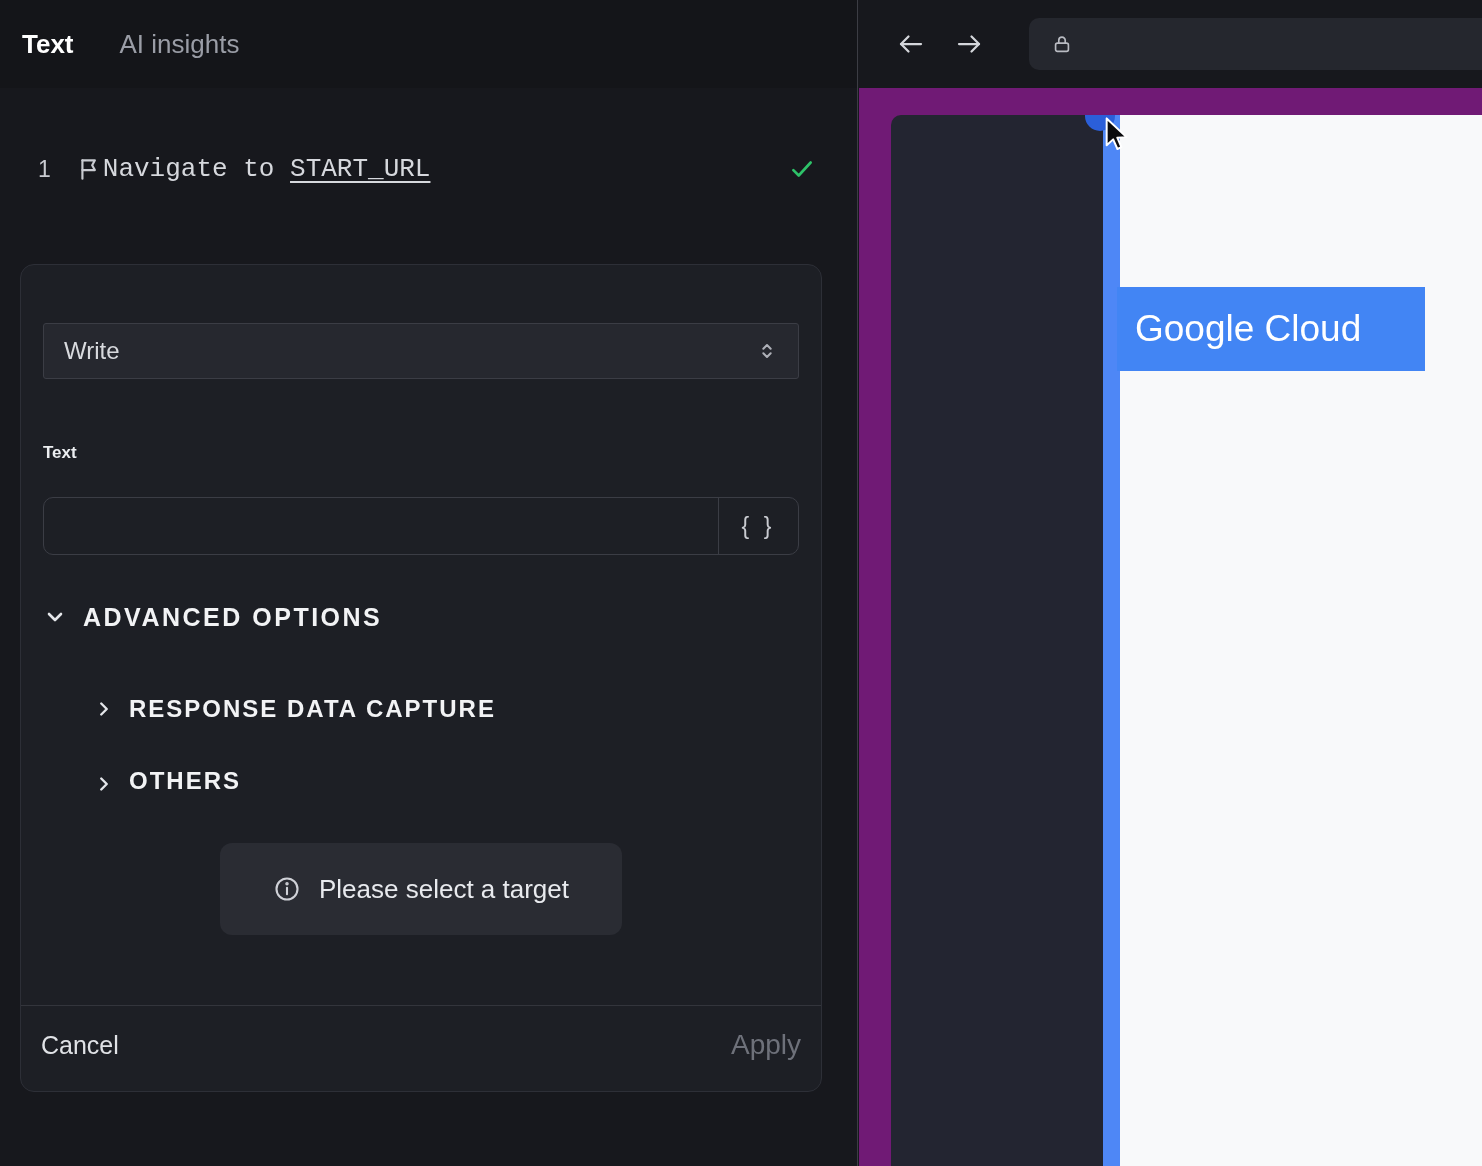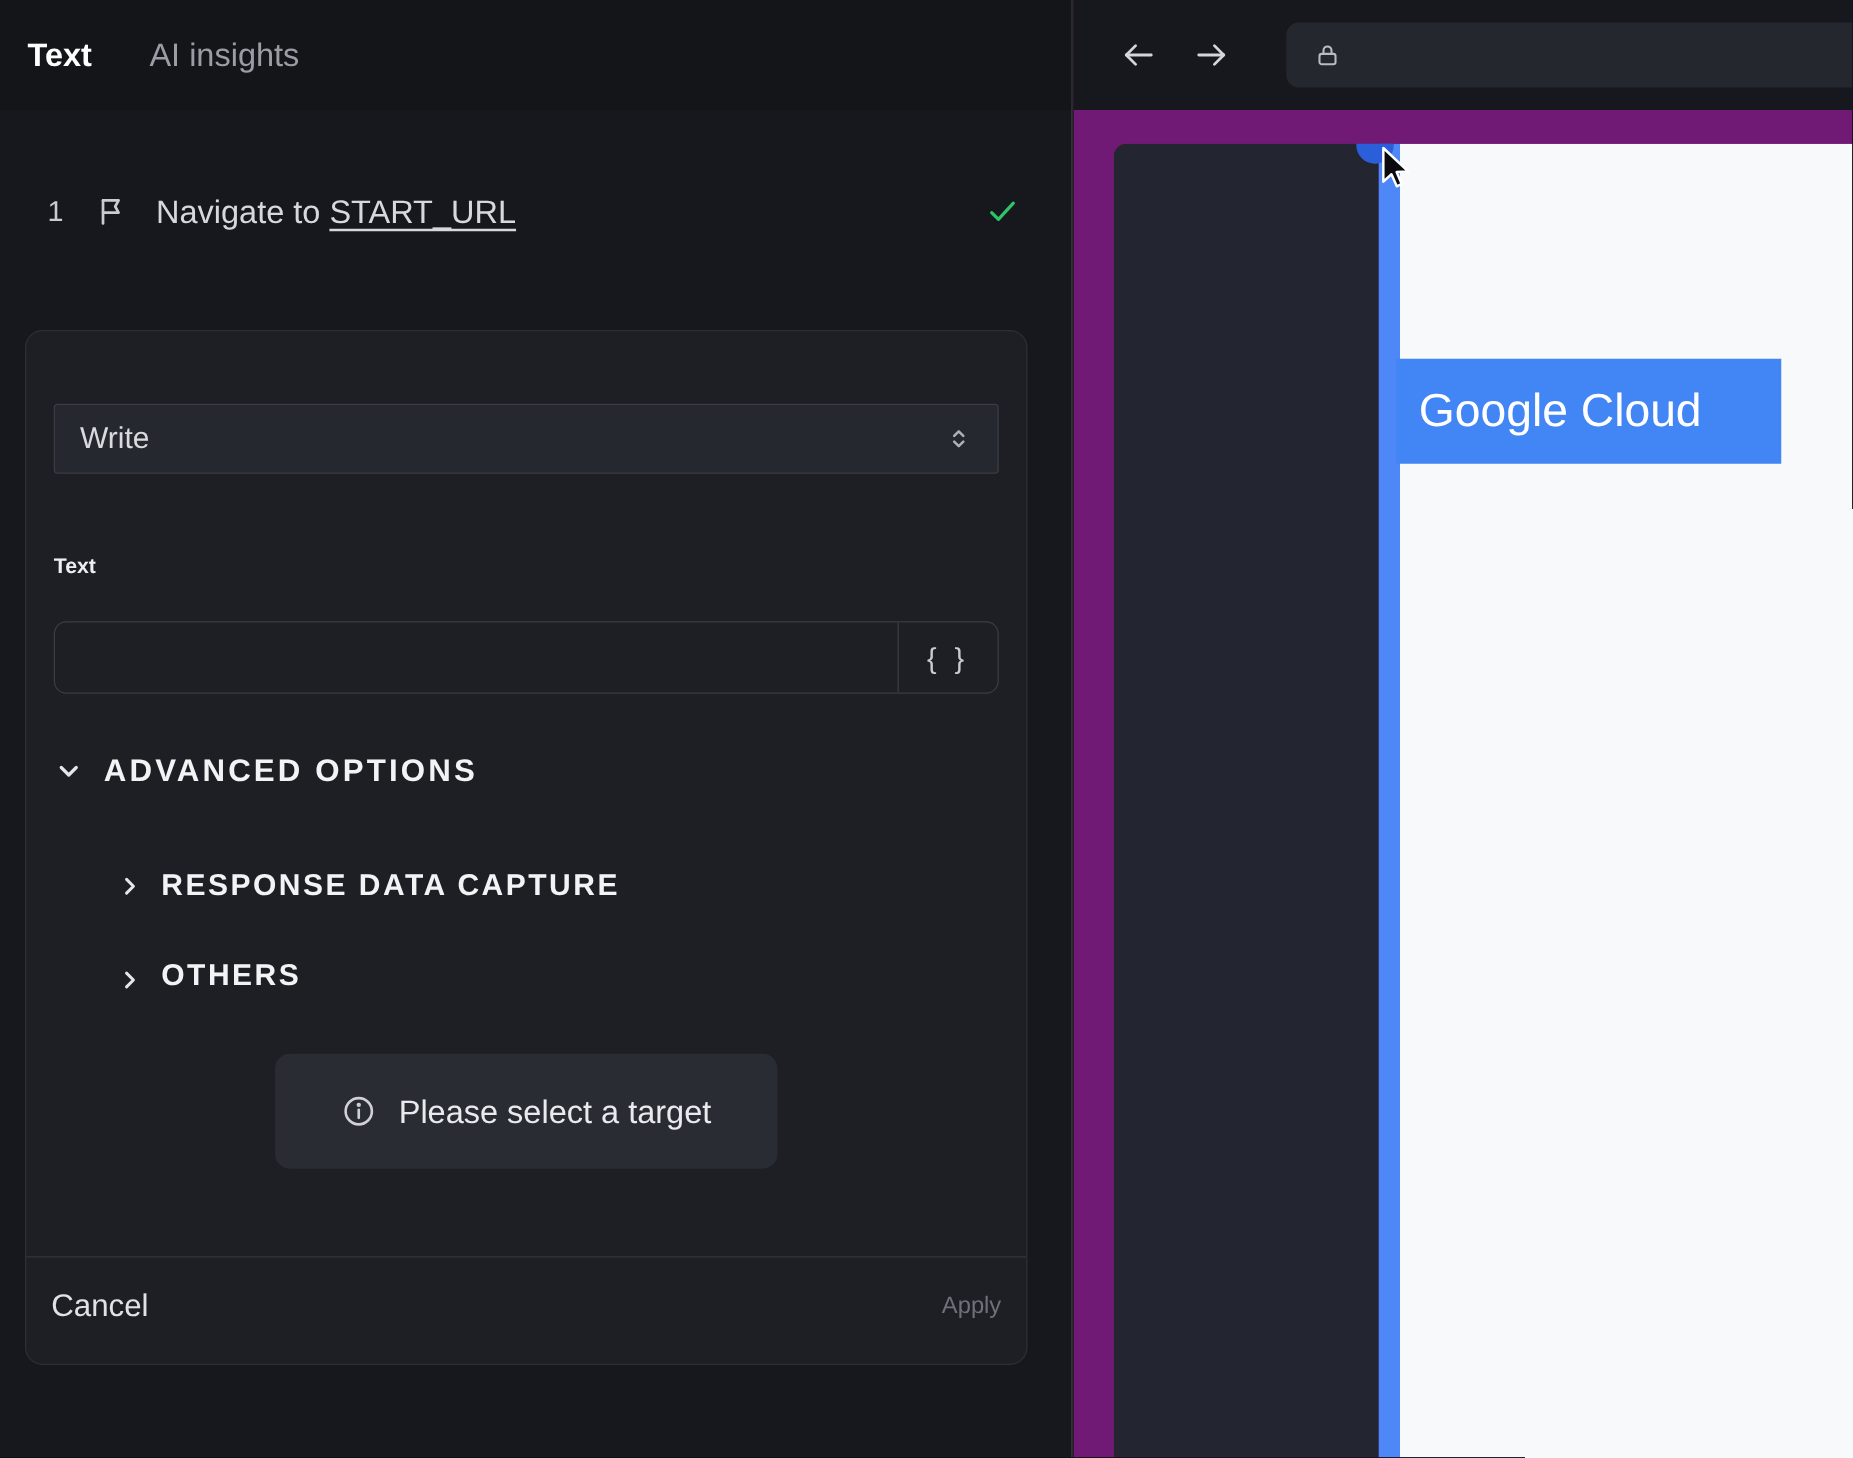--- a/index.html
+++ b/index.html
@@ -14,21 +14,21 @@
 
   .topbar { height:88px; display:flex; align-items:center; gap:46px; padding:0 22px;
             background:#141519; }
   .tab { font-size:26px; cursor:default; }
   .tab.active { color:#ffffff; font-weight:700; }
   .tab.inactive { color:#9a9da6; font-weight:400; }
 
   .step-row { display:flex; align-items:center; margin:60px 40px 0 38px; height:42px; }
   .step-index { color:#c9cbd1; font-size:23px; }
   .flag-icon { margin-left:26px; display:flex; color:#c9cbd1; }
-  .step-title { margin-left:22px; font-size:26px; color:#d6d8dd; }
+  .step-title { font-size:26px; color:#d6d8dd;font-family:Liberation Mono, monospace; }
   .step-title .target { text-decoration:underline; text-underline-offset:5px; }
   .step-check { margin-left:auto; display:flex; }
 
   
   .card { position:absolute; left:20px; top:264px; width:802px; height:828px;
           background:#1d1f25; border:1px solid #2d2f37; border-radius:14px; }
 
   .action-select { margin:58px 22px 0; height:56px; background:#26282f;
                    border:1px solid #3b3d45; border-radius:3px;
                    display:flex; align-items:center; padding:0 20px;
@@ -59,21 +59,21 @@
   .notice { width:402px; height:92px; margin:48px auto 0; background:#2a2c33;
             border-radius:12px; display:flex; align-items:center; justify-content:center;
             gap:18px; color:#e8eaee; font-size:26px;text-align:right; }
   .info-icon { display:flex; color:#cfd1d7; }
 
   .card-divider { margin-top:70px; border:none; border-top:1px solid #33353c; }
 
   .card-footer { height:78px; display:flex; align-items:center;
                  justify-content:space-between; padding:0 20px; }
   .cancel-button { color:#e0e2e6; font-size:25px; cursor:default; }
-  .apply-button { color:#6e717a; font-size:19px; cursor:default; }
+  .apply-button { color:#6e717a; font-size:28px; cursor:default; }
 
   
   .right-panel { position:absolute; left:859px; top:0; width:623px; height:1166px;
                  background:#701a75; }
   .browser-header { height:88px; background:#17181d; display:flex; align-items:center;
                     padding-left:36px; }
   .nav-arrow { display:flex; color:#d4d6db; cursor:default; }
   .nav-arrow.fwd { margin-left:26px; }
   .url-bar { margin-left:44px; flex:1; height:52px; background:#25272e;
              border-radius:10px 0 0 10px; display:flex; align-items:center;

